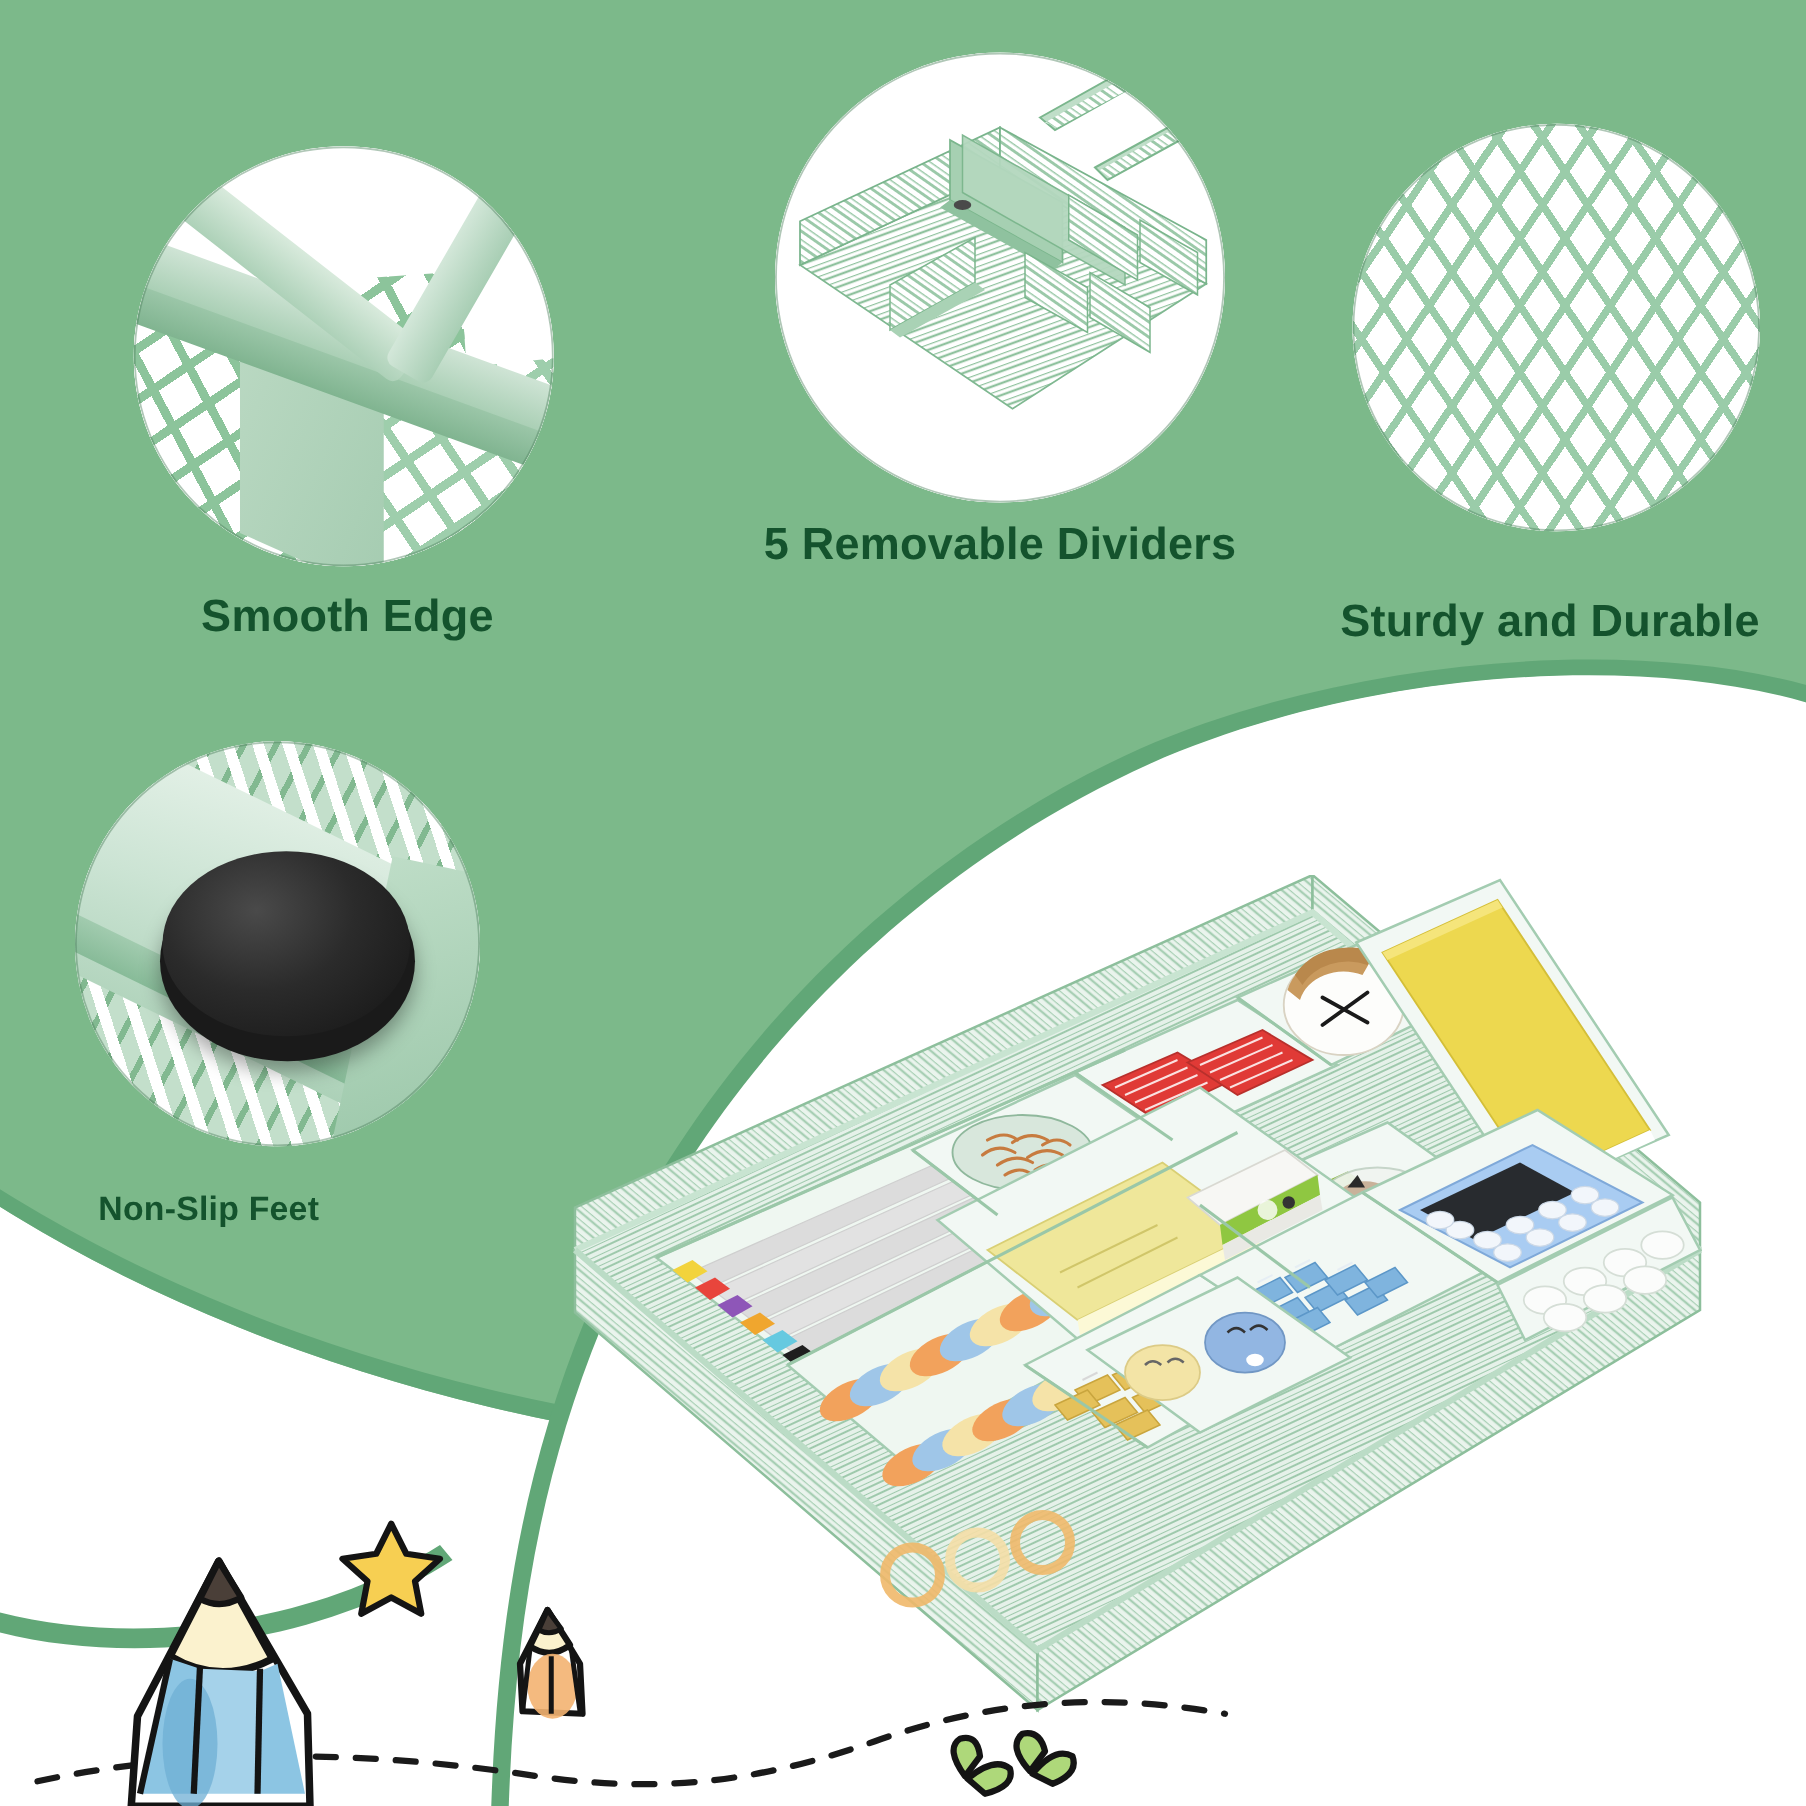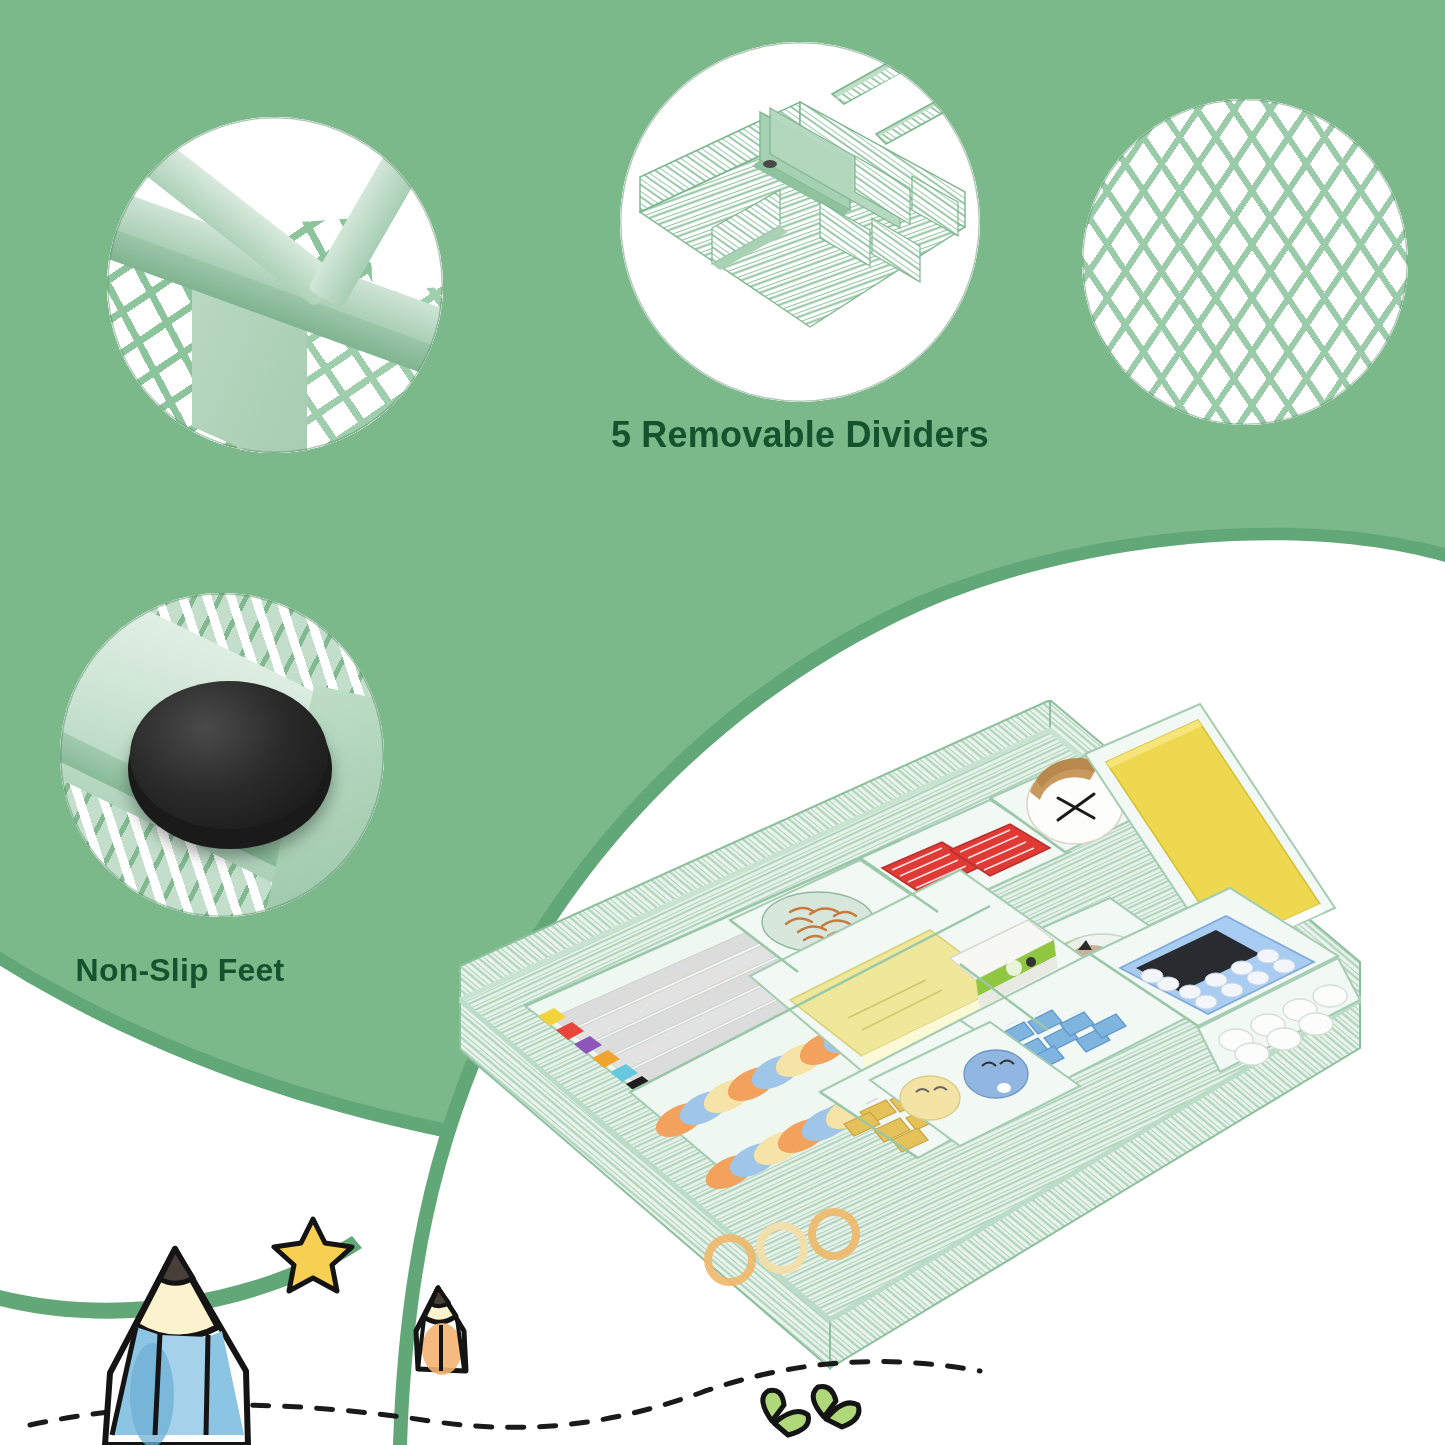--- a/index.html
+++ b/index.html
@@ -96,20 +96,21 @@
                 background:linear-gradient(180deg,#9BC6A8,#80B490);
                 transform:rotate(20deg);transform-origin:0 0;border-radius:0 0 6px 6px;"></div>
 
     <div style="position:absolute;left:52px;top:18px;width:230px;height:40px;
                 background:linear-gradient(180deg,#D8EADC,#ADD1B8);
                 transform:rotate(38deg);transform-origin:0 0;border-radius:8px;"></div>
     <div style="position:absolute;left:200px;top:172px;width:195px;height:40px;
                 background:linear-gradient(180deg,#D3E7D9,#A8CEB4);
                 transform:rotate(-60deg);transform-origin:0 0;border-radius:8px;"></div>
   </div>
+  <div class="caption" style="left:278px;top:472px;font-size:36px;">Smooth Edge</div>
 
   <div class="circ" style="left:620px;top:42px;width:360px;height:360px;">
     <div style="position:absolute;inset:0;background:#ffffff;"></div>
     <svg viewBox="0 0 360 360" width="360" height="360" style="position:absolute;left:0;top:0;">
       <defs>
         <pattern id="dmesh" width="10" height="10" patternUnits="userSpaceOnUse" patternTransform="rotate(35)">
           <rect width="10" height="10" fill="#ffffff"></rect>
           <path d="M0 0 L10 0 M0 5 L10 5" stroke="#9BC9A9" stroke-width="2.2"></path>
         </pattern>
         <pattern id="dmesh2" width="9" height="9" patternUnits="userSpaceOnUse" patternTransform="rotate(-20)">
@@ -148,20 +149,21 @@
   </div>
   <div class="caption" style="left:800px;top:414px;font-size:36px;">5 Removable Dividers</div>
 
   <div class="circ" style="left:1082px;top:99px;width:326px;height:326px;">
     <div style="position:absolute;left:-60px;top:-60px;width:460px;height:460px;
                 background-color:#ffffff;
                 background-image:
                   repeating-linear-gradient(56deg, #9ACCA9 0 6px, rgba(255,255,255,0) 6px 30px),
                   repeating-linear-gradient(-56deg, #9ACCA9 0 6px, rgba(255,255,255,0) 6px 30px);"></div>
   </div>
+  <div class="caption" style="left:1240px;top:476px;font-size:36px;">Sturdy and Durable</div>
 
   <div class="circ" style="left:60px;top:593px;width:324px;height:324px;">
     <div style="position:absolute;left:-50px;top:-50px;width:430px;height:430px;
                 background-color:#C3DFCB;
                 background-image:
                   repeating-linear-gradient(72deg, #FFFFFF 0 9px, rgba(0,0,0,0) 9px 23px),
                   repeating-linear-gradient(-62deg, rgba(118,178,134,.85) 0 5px, rgba(0,0,0,0) 5px 23px);"></div>
 
     <div style="position:absolute;left:-30px;top:-40px;width:450px;height:190px;
                 background:linear-gradient(172deg,#E6F2E9 0%,#CCE4D4 45%,#A9CFB5 100%);
@@ -171,21 +173,21 @@
                 transform:rotate(26deg);transform-origin:0 0;opacity:.85;"></div>
 
     <div style="position:absolute;left:225px;top:110px;width:200px;height:260px;
                 background:linear-gradient(150deg,#BEDDC7,#8EBF9E);transform:rotate(12deg);"></div>
 
     <div style="position:absolute;left:68px;top:96px;width:204px;height:160px;border-radius:50%;
                 background:#1A1A1A;box-shadow:0 8px 16px rgba(0,0,0,.35);"></div>
     <div style="position:absolute;left:70px;top:88px;width:198px;height:148px;border-radius:50%;
                 background:radial-gradient(ellipse at 38% 32%, #4A4A4A 0%, #2B2B2B 45%, #141414 100%);"></div>
   </div>
-  <div class="caption" style="left:180px;top:952px;font-size:32px;">Non-Slip Feet</div>
+  <div class="caption" style="left:167px;top:952px;font-size:27px;">Non-Slip Feet</div>
 
   <svg class="tray-wrap" viewBox="0 0 960 700" width="960" height="700">
     <defs>
       <pattern id="tmesh" width="9" height="9" patternUnits="userSpaceOnUse" patternTransform="rotate(40)">
         <rect width="9" height="9" fill="#EAF4ED"></rect>
         <path d="M0 0 L9 0 M0 4.5 L9 4.5" stroke="#A7CFB4" stroke-width="1.8"></path>
       </pattern>
       <pattern id="tmeshf" width="8" height="8" patternUnits="userSpaceOnUse" patternTransform="rotate(-25)">
         <rect width="8" height="8" fill="#E5F1E9"></rect>
         <path d="M0 0 L8 0 M0 4 L8 4" stroke="#9EC9AC" stroke-width="1.7"></path>

